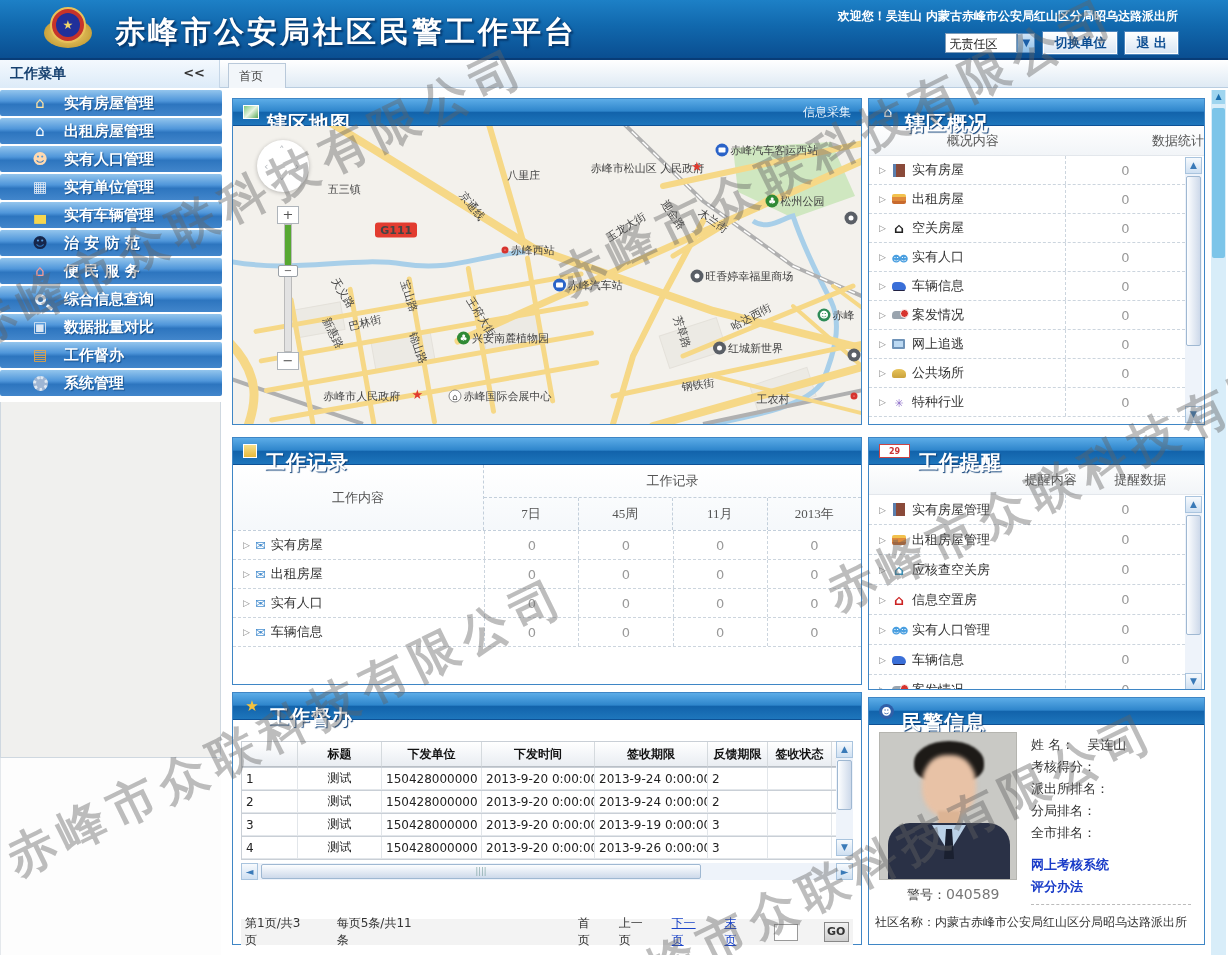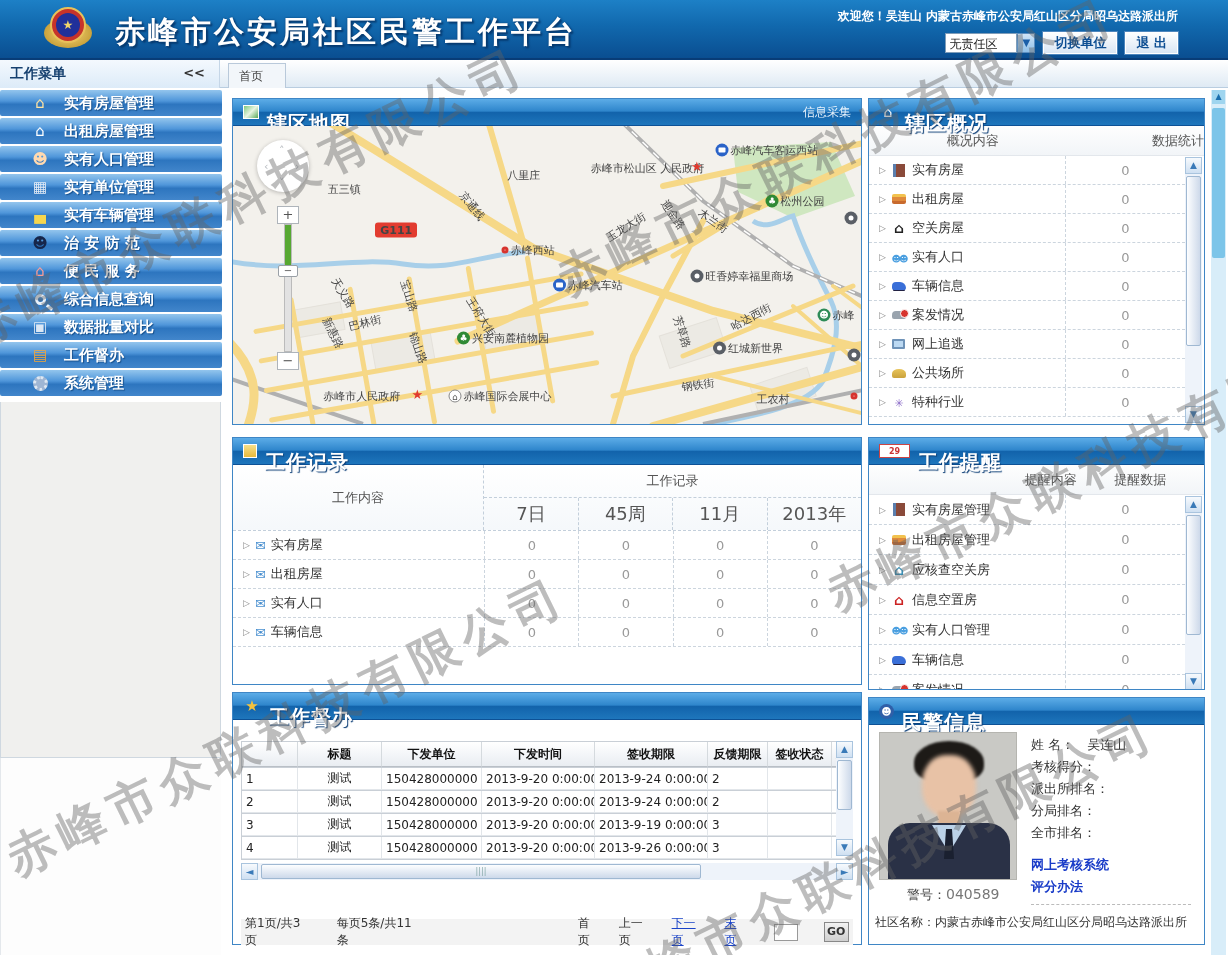--- a/index.html
+++ b/index.html
@@ -119,21 +119,21 @@
   .inner-scroll{position:absolute;right:2px;top:0;width:17px;background:#eef3fa;}
   .inner-scroll .b{position:absolute;left:0;width:17px;height:17px;background:linear-gradient(180deg,#f7fafd,#cfe0f2);border:1px solid #a9c4de;color:#3a7ab8;font-size:9px;text-align:center;line-height:15px;cursor:pointer;}
   .inner-scroll .t{position:absolute;left:1px;width:15px;background:linear-gradient(90deg,#fdfeff,#cdd9ea);border:1px solid #9fb8d2;border-radius:2px;cursor:grab;}
 
   
   .rec-head{display:flex;border-bottom:1px dashed #c3cfdb;background:linear-gradient(180deg,#fff,#f5f8fb);}
   .rec-head .c1{width:40%;display:flex;align-items:center;justify-content:center;font-size:13px;color:#555;border-right:1px dashed #c3cfdb;}
   .rec-head .cg{flex:1;}
   .rec-head .cg .top{height:33px;display:flex;align-items:center;justify-content:center;font-size:13px;color:#555;border-bottom:1px dashed #c3cfdb;}
   .rec-head .cg .periods{display:flex;height:32px;}
-  .rec-head .cg .periods span{flex:1;display:flex;align-items:center;justify-content:center;font-size:18px;color:#555;border-left:1px dashed #c3cfdb;}
+  .rec-head .cg .periods span{flex:1;display:flex;align-items:center;justify-content:center;font-size:13px;color:#555;border-left:1px dashed #c3cfdb;font-family:Liberation Serif, serif;}
   .rec-head .cg .periods span:first-child{border-left:none;}
   .rec-row{display:flex;height:29px;align-items:stretch;border-bottom:1px dashed #ccd5de;font-size:13px;}
   .rec-row .lab{width:40%;display:flex;align-items:center;gap:5px;padding-left:10px;color:#333;}
   .rec-row .v{flex:1;display:flex;align-items:center;justify-content:center;color:#999;border-left:1px dashed #ccd5de;}
   .env{color:#4a90d0;font-size:13px;}
 
   
   .sup-wrap{position:absolute;left:8px;top:48px;right:8px;}
   .sup-grid{display:grid;grid-template-columns:56px 84px 100px 113px 113px 60px 64px 1fr;border:1px solid #c9cfd6;border-right:none;}
   .sup-grid .hc{height:25px;background:linear-gradient(180deg,#ffffff,#e9edf2);border-bottom:1px solid #b9bfc6;border-right:1px solid #d5dade;

